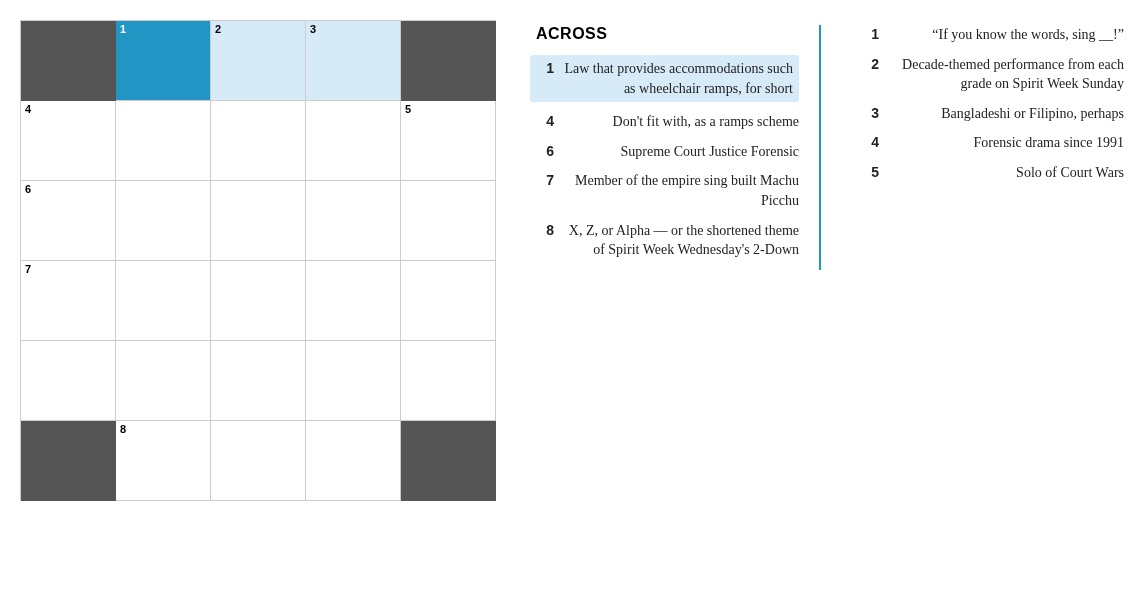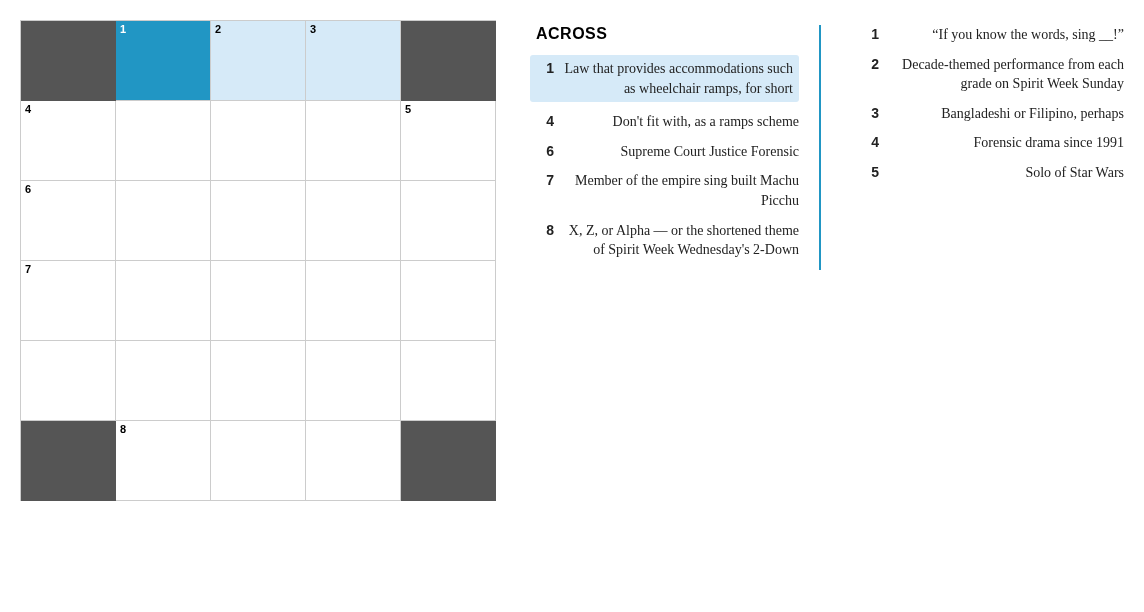--- a/index.html
+++ b/index.html
@@ -209,17 +209,17 @@
         <div class="clue-item">
           <span class="clue-number">3</span>
           <span class="clue-text">Bangladeshi or Filipino, perhaps</span>
         </div>
         <div class="clue-item">
           <span class="clue-number">4</span>
           <span class="clue-text">Forensic drama since 1991</span>
         </div>
         <div class="clue-item">
           <span class="clue-number">5</span>
-          <span class="clue-text">Solo of Star Wars</span>
+          <span class="clue-text">Solo of Court Wars</span>
         </div>
       </div>
   </div>
 </div>
 
 </body></html>

